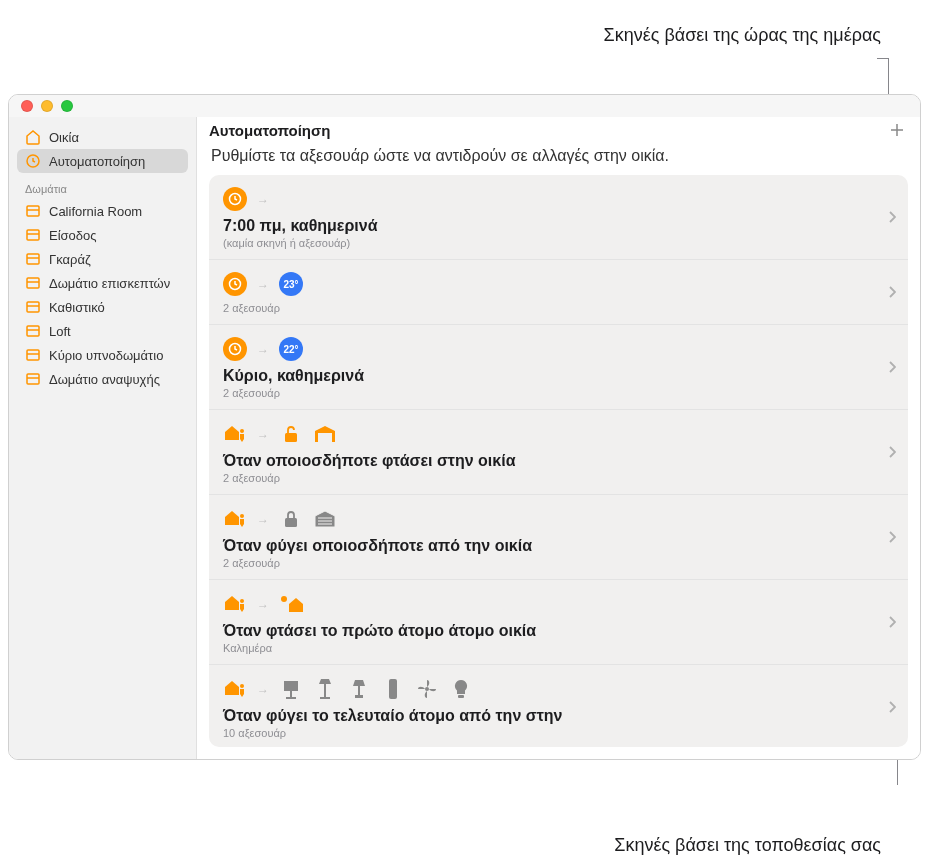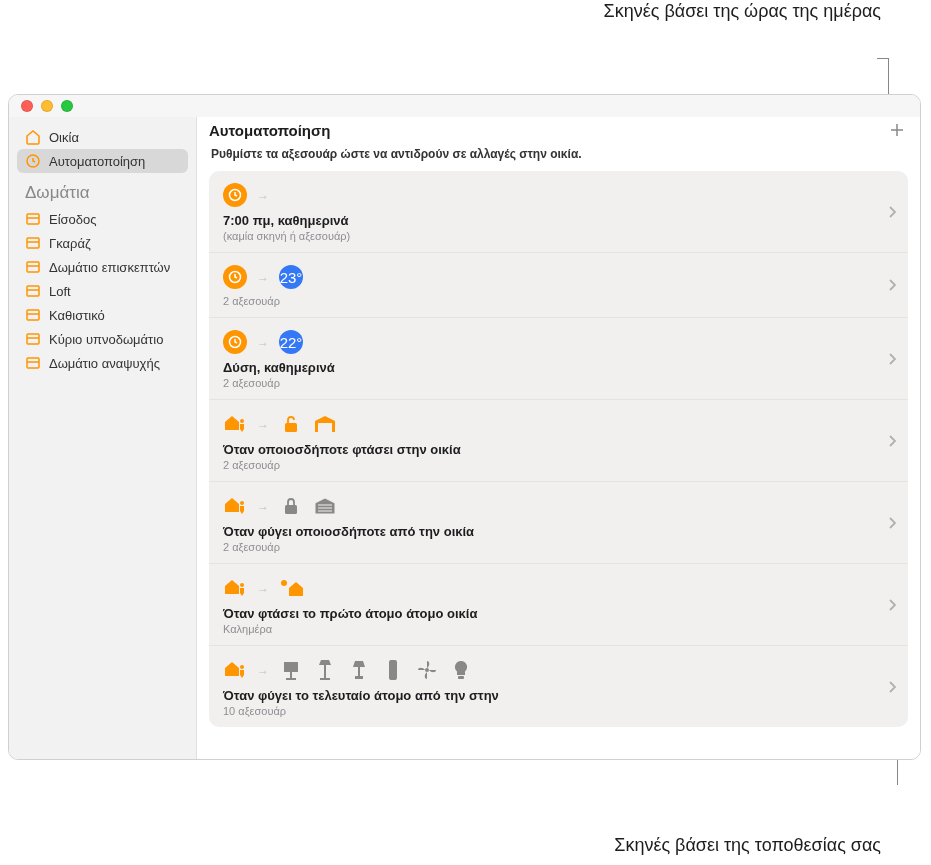--- a/index.html
+++ b/index.html
@@ -8,21 +8,21 @@
       background: #fff;
       width: 931px;
       height: 865px;
       position: relative;
       color: #1d1d1f;
     }
     
     
     .annotation-top {
       position: absolute;
-      top: 0;
+      top: 24px;
       right: 50px;
       text-align: center;
       font-size: 18px;
       line-height: 1.3;
     }
     
     
     .annotation-bottom {
       position: absolute;
       bottom: 8px;
@@ -129,21 +129,21 @@
       padding: 4px 8px;
       border-radius: 6px;
       cursor: pointer;
       color: #333;
     }
     .sidebar-item.selected {
       background: #d8d8d8;
     }
     .sidebar-section-header {
       padding: 10px 8px 4px;
-      font-size: 17px;
+      font-size: 11px;
       color: #888;
     }
     .sidebar-icon {
       width: 16px;
       height: 16px;
       display: flex;
       align-items: center;
       justify-content: center;
       color: #ff9500;
       flex-shrink: 0;
@@ -171,23 +171,23 @@
       width: 22px;
       height: 22px;
       display: flex;
       align-items: center;
       justify-content: center;
       color: #888;
       cursor: pointer;
       font-size: 18px;
     }
     .main-subtitle {
-      font-size: 12px;
+      font-size: 16px;
       padding: 0 14px 10px;
-      font-weight: 700;
+      font-weight: 400;
       color: #333;
     }
     
     .automation-list {
       margin: 0 12px 12px;
       border-radius: 10px;
       overflow: hidden;
       background: #f1f0ef;
       position: relative;
     }
@@ -199,21 +199,21 @@
     }
     .automation-row:last-child { border-bottom: none; }
     .automation-icons {
       display: flex;
       align-items: center;
       gap: 10px;
       height: 28px;
       margin-bottom: 4px;
     }
     .row-title {
-      font-size: 13px;
+      font-size: 16px;
       font-weight: 700;
       color: #1d1d1f;
     }
     .row-sub {
       font-size: 11px;
       color: #8e8e93;
       margin-top: 2px;
     }
     .chevron {
       position: absolute;
@@ -224,22 +224,22 @@
       font-size: 14px;
     }
     
     .icon-circle {
       width: 24px;
       height: 24px;
       border-radius: 50%;
       display: flex;
       align-items: center;
       justify-content: center;
-      font-size: 15px;
-      font-weight: 400;
+      font-size: 10px;
+      font-weight: 700;
       color: #fff;
     }
     .icon-clock { background: #ff9500; }
     .icon-temp { background: #3478f6; }
     .icon-arrow {
       width: 12px;
       height: 12px;
       color: #c0c0c0;
       font-size: 12px;
       display: flex;
@@ -314,20 +314,29 @@
       <div class="sidebar-section-header">Δωμάτια</div>
 
       <div id="rooms-container">
           <div class="sidebar-item">
     <span class="sidebar-icon">
       <svg width="16" height="16" viewBox="0 0 16 16" fill="none" stroke="currentColor" stroke-width="1.5">
                 <rect x="2" y="3" width="12" height="10" rx="1"></rect>
                 <path d="M2 7h12"></path>
               </svg>
     </span>
+    <span>California Room</span>
+          </div>
+          <div class="sidebar-item">
+    <span class="sidebar-icon">
+      <svg width="16" height="16" viewBox="0 0 16 16" fill="none" stroke="currentColor" stroke-width="1.5">
+                <rect x="2" y="3" width="12" height="10" rx="1"></rect>
+                <path d="M2 7h12"></path>
+              </svg>
+    </span>
     <span>Είσοδος</span>
           </div>
           <div class="sidebar-item">
     <span class="sidebar-icon">
       <svg width="16" height="16" viewBox="0 0 16 16" fill="none" stroke="currentColor" stroke-width="1.5">
                 <rect x="2" y="3" width="12" height="10" rx="1"></rect>
                 <path d="M2 7h12"></path>
               </svg>
     </span>
     <span>Γκαράζ</span>
@@ -341,30 +350,30 @@
     </span>
     <span>Δωμάτιο επισκεπτών</span>
           </div>
           <div class="sidebar-item">
     <span class="sidebar-icon">
       <svg width="16" height="16" viewBox="0 0 16 16" fill="none" stroke="currentColor" stroke-width="1.5">
                 <rect x="2" y="3" width="12" height="10" rx="1"></rect>
                 <path d="M2 7h12"></path>
               </svg>
     </span>
+    <span>Καθιστικό</span>
+          </div>
+          <div class="sidebar-item">
+    <span class="sidebar-icon">
+      <svg width="16" height="16" viewBox="0 0 16 16" fill="none" stroke="currentColor" stroke-width="1.5">
+                <rect x="2" y="3" width="12" height="10" rx="1"></rect>
+                <path d="M2 7h12"></path>
+              </svg>
+    </span>
     <span>Loft</span>
-          </div>
-          <div class="sidebar-item">
-    <span class="sidebar-icon">
-      <svg width="16" height="16" viewBox="0 0 16 16" fill="none" stroke="currentColor" stroke-width="1.5">
-                <rect x="2" y="3" width="12" height="10" rx="1"></rect>
-                <path d="M2 7h12"></path>
-              </svg>
-    </span>
-    <span>Καθιστικό</span>
           </div>
           <div class="sidebar-item">
     <span class="sidebar-icon">
       <svg width="16" height="16" viewBox="0 0 16 16" fill="none" stroke="currentColor" stroke-width="1.5">
                 <rect x="2" y="3" width="12" height="10" rx="1"></rect>
                 <path d="M2 7h12"></path>
               </svg>
     </span>
     <span>Κύριο υπνοδωμάτιο</span>
           </div>
@@ -433,21 +442,21 @@
     <div class="automation-icons">
               <div class="icon-circle icon-clock">
                 <svg width="14" height="14" viewBox="0 0 14 14" fill="none" stroke="#fff" stroke-width="1.5">
                   <circle cx="7" cy="7" r="5.5"></circle>
                   <path d="M7 4v3l2 1"></path>
                 </svg>
               </div>
               <div class="icon-arrow">→</div>
               <div class="icon-circle icon-temp">22°</div>
             </div>
-    <div class="row-title">Δύση, καθημερινά</div>
+    <div class="row-title">Κύριο, καθημερινά</div>
     <div class="row-sub">2 αξεσουάρ</div>
     <div class="chevron">
       <svg width="7" height="12" viewBox="0 0 7 12" fill="none" stroke="currentColor" stroke-width="1.8">
                 <path d="M1 1l5 5-5 5"></path>
               </svg>
     </div>
           </div>
           <div class="automation-row">
     <div class="automation-icons">
               <div class="icon-house">

